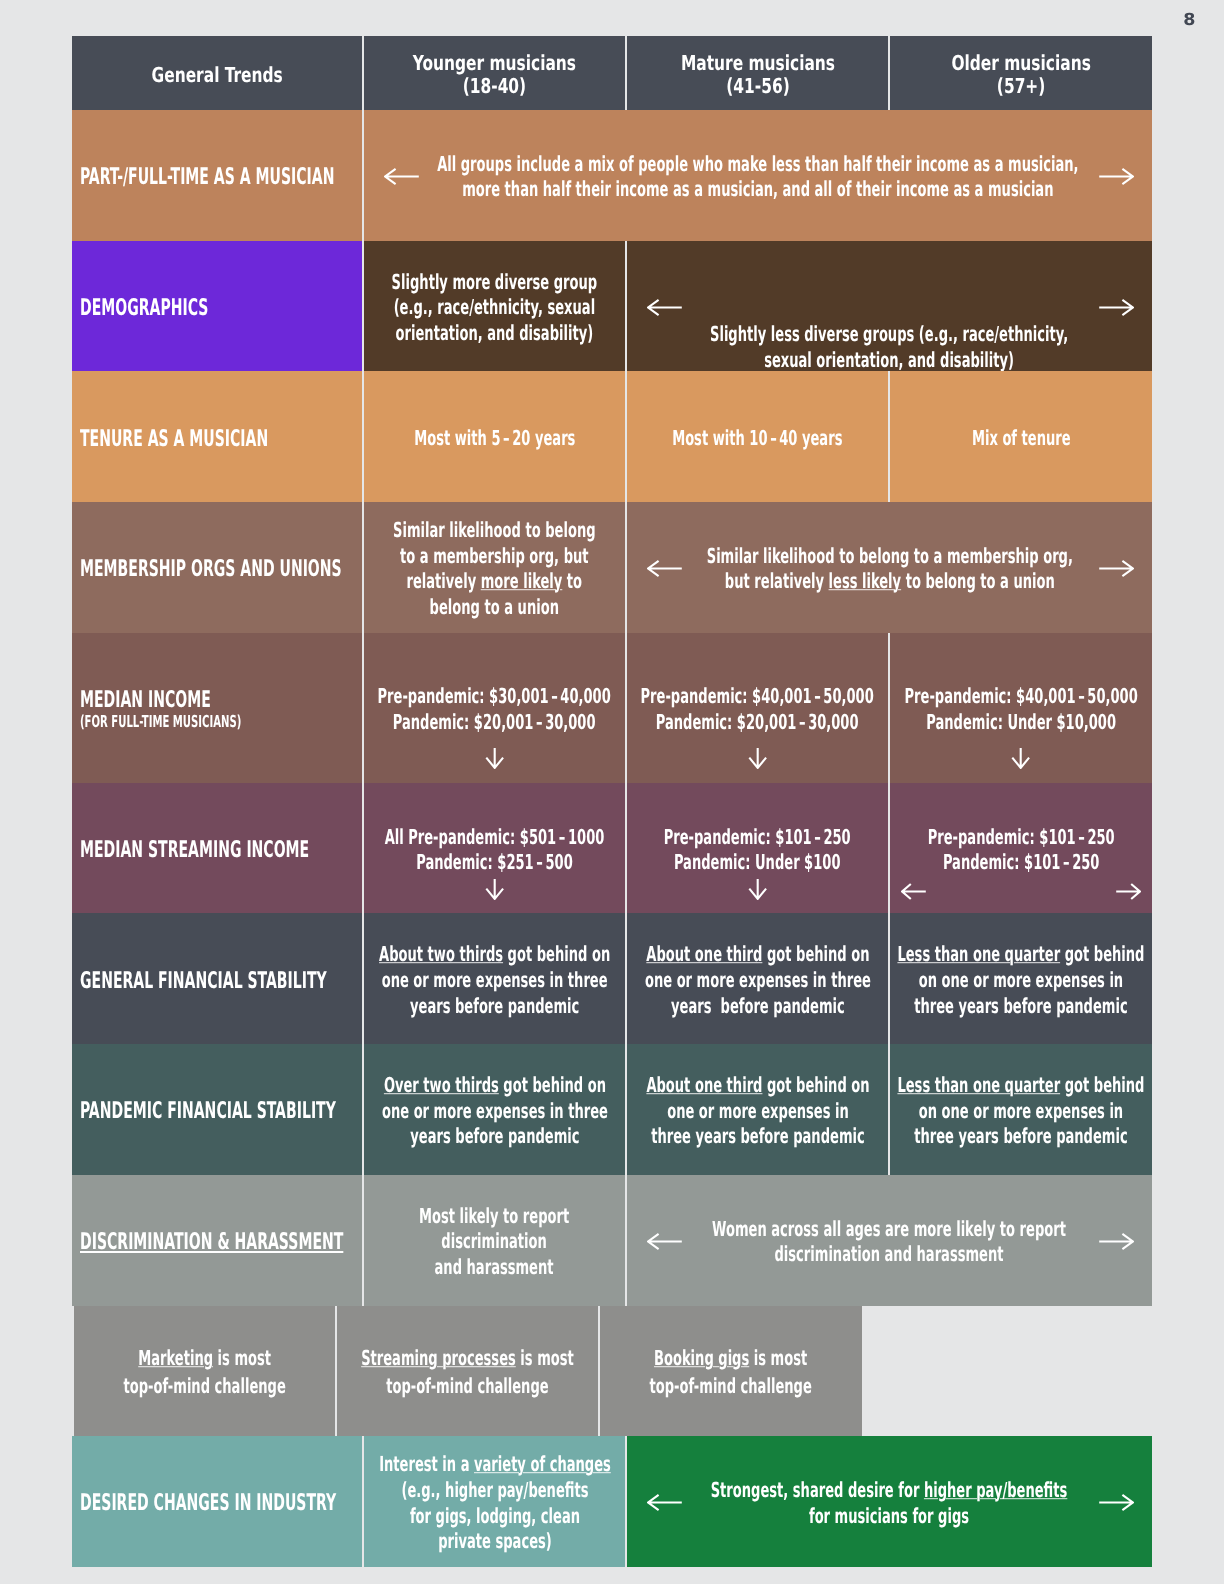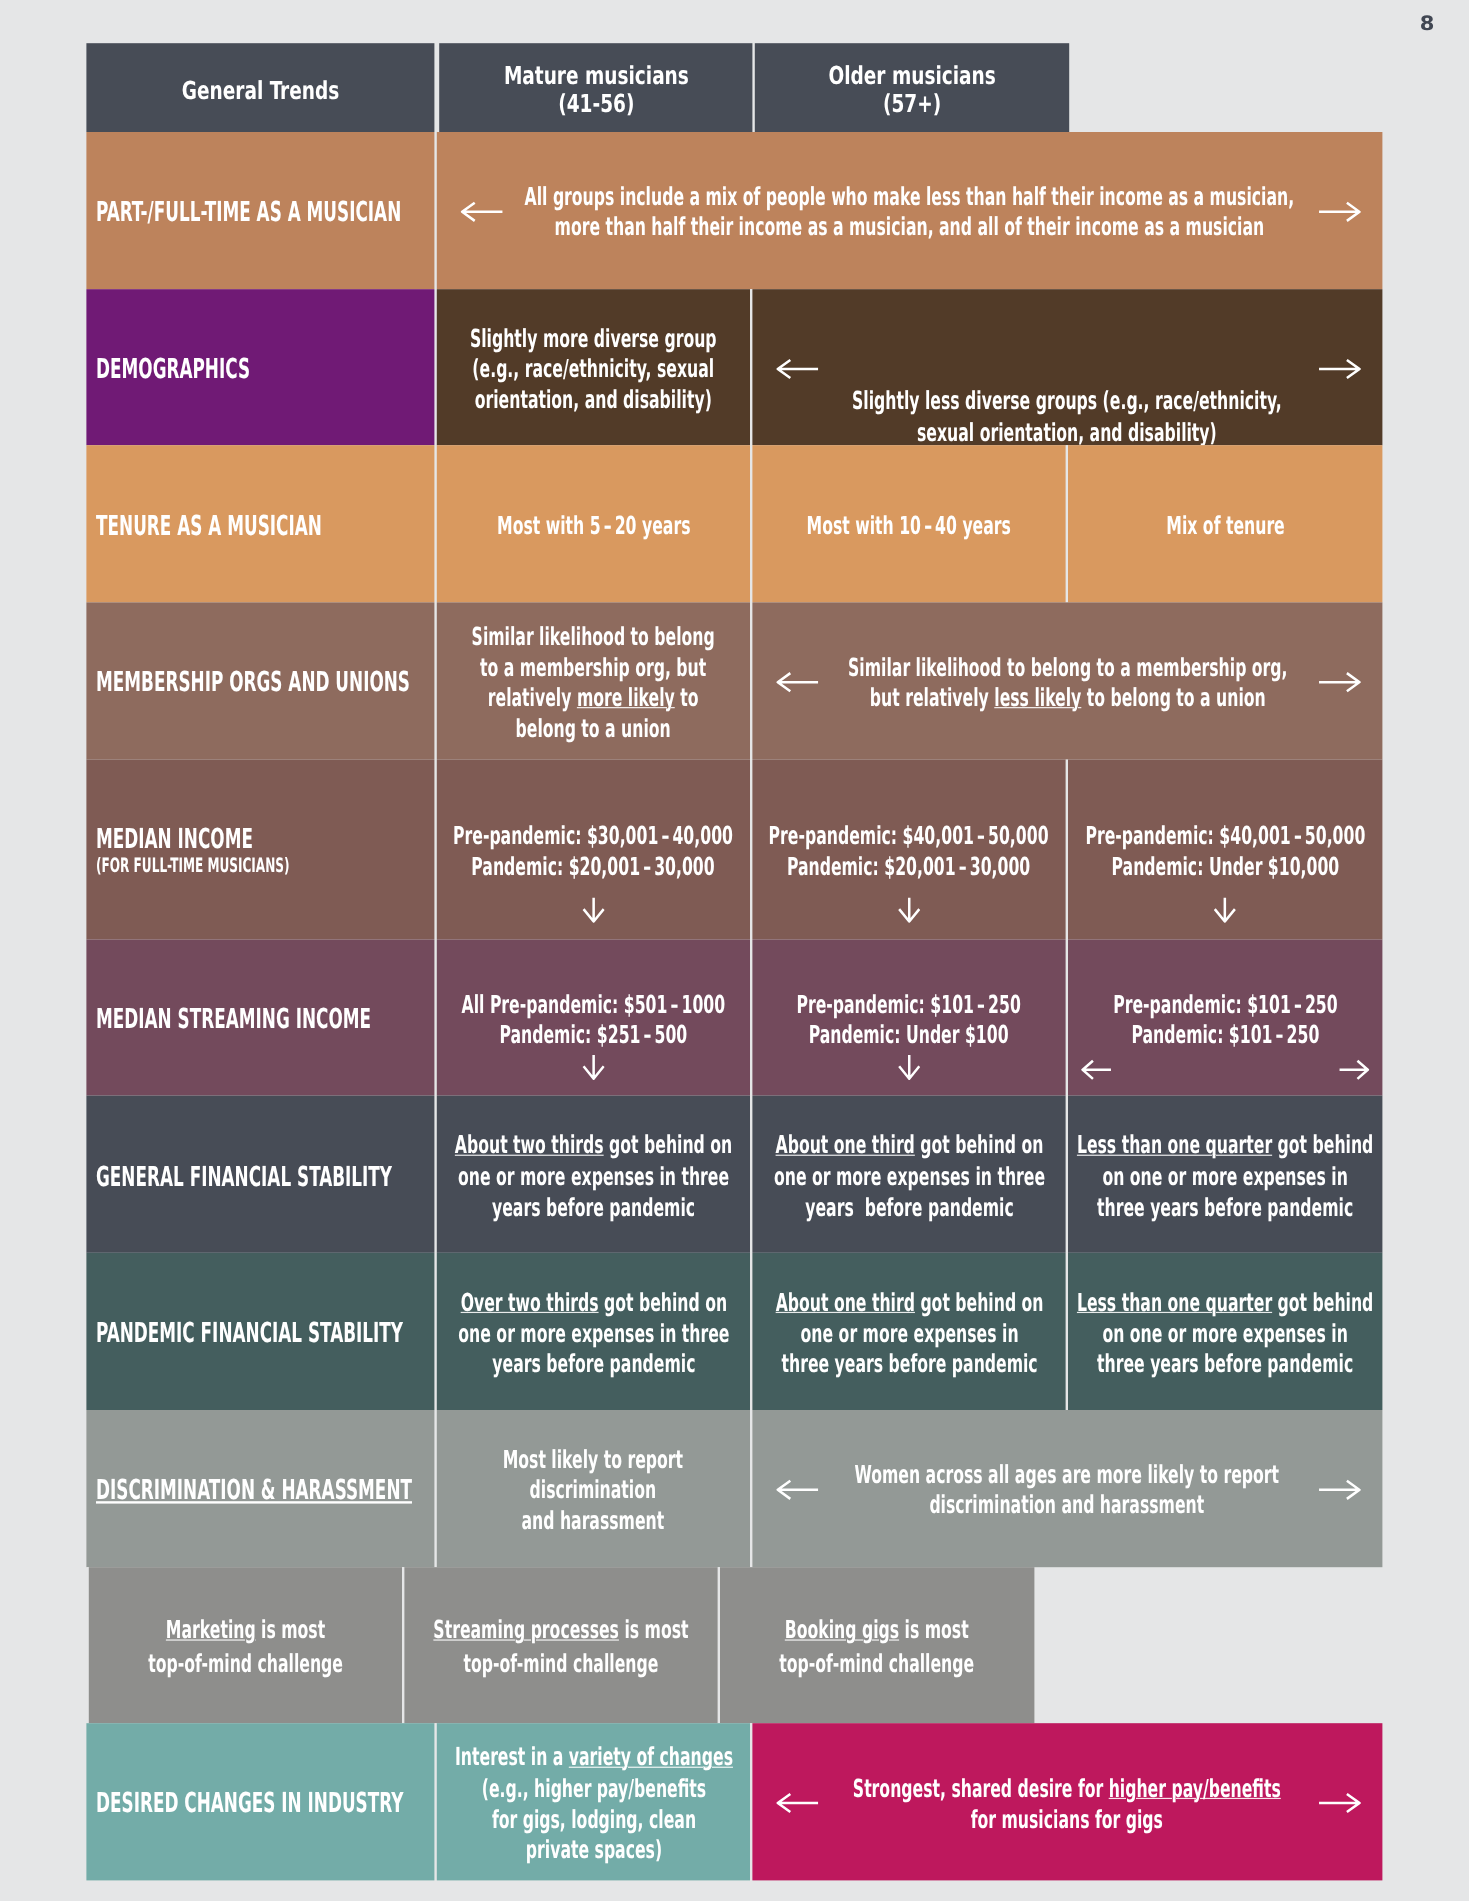--- a/index.html
+++ b/index.html
@@ -57,20 +57,23 @@
 <body>
 
 <div class="page">
   <div class="pagenum">8</div>
   <div class="table" id="tbl">
       <div class="row hdr">
         <div class="cell c1">
           <div class="hdr-txt">General Trends</div>
         </div>
         <div class="gap"></div>
+        <div class="cell c2">
+          <div class="hdr-txt">Younger musicians<br>(18-40)</div>
+        </div>
         <div class="gap"></div>
         <div class="cell c3">
           <div class="hdr-txt">Mature musicians<br>(41-56)</div>
         </div>
         <div class="gap"></div>
         <div class="cell c4">
           <div class="hdr-txt">Older musicians<br>(57+)</div>
         </div>
       </div>
       <div class="row" style="height: 130.7px;">
@@ -82,21 +85,21 @@
           <div class="body-txt">All groups include a mix of people who make less than half their income as a musician,<br>more than half their income as a musician, and all of their income as a musician</div>
           <svg viewBox="0 0 35 19" class="arrow l">
             <path fill="none" stroke="#ffffff" stroke-width="2.1" stroke-linecap="butt" d="M34.8 9.5 H1.15 M11.6 1.95 L1.15 9.5 L11.6 17.05"></path>
           </svg>
           <svg viewBox="0 0 35 19" class="arrow r">
             <path fill="none" stroke="#ffffff" stroke-width="2.1" stroke-linecap="butt" d="M0.2 9.5 H33.85 M23.4 1.95 L33.85 9.5 L23.4 17.05"></path>
           </svg>
         </div>
       </div>
       <div class="row" style="height: 130.7px;">
-        <div class="cell c1 label" style="background: #701a75;">
+        <div class="cell c1 label" style="background: #6d28d9;">
           <div class="lbl-txt">DEMOGRAPHICS</div>
         </div>
         <div class="gap"></div>
         <div class="cell c2" style="background: rgb(82, 59, 40);">
           <div class="body-txt">Slightly more diverse group<br>(e.g., race/ethnicity, sexual<br>orientation, and disability)</div>
         </div>
         <div class="gap"></div>
         <div class="cell sp2" style="background: rgb(82, 59, 40); align-items: flex-end;">
           <div class="body-txt">Slightly less diverse groups (e.g., race/ethnicity,<br>sexual orientation, and disability)</div>
           <svg viewBox="0 0 35 19" class="arrow l">
@@ -267,21 +270,21 @@
       </div>
       <div class="row" style="height: 130.7px;">
         <div class="cell c1 label" style="background: rgb(115, 172, 168);">
           <div class="lbl-txt">DESIRED CHANGES IN INDUSTRY</div>
         </div>
         <div class="gap"></div>
         <div class="cell c2" style="background: rgb(115, 172, 168);">
           <div class="body-txt">Interest in a <u>variety of changes</u><br>(e.g., higher pay/benefits<br>for gigs, lodging, clean<br>private spaces)</div>
         </div>
         <div class="gap"></div>
-        <div class="cell sp2" style="background: #be185d;">
+        <div class="cell sp2" style="background: #15803d;">
           <div class="body-txt">Strongest, shared desire for <u>higher pay/benefits</u><br>for musicians for gigs</div>
           <svg viewBox="0 0 35 19" class="arrow l">
             <path fill="none" stroke="#ffffff" stroke-width="2.1" stroke-linecap="butt" d="M34.8 9.5 H1.15 M11.6 1.95 L1.15 9.5 L11.6 17.05"></path>
           </svg>
           <svg viewBox="0 0 35 19" class="arrow r">
             <path fill="none" stroke="#ffffff" stroke-width="2.1" stroke-linecap="butt" d="M0.2 9.5 H33.85 M23.4 1.95 L33.85 9.5 L23.4 17.05"></path>
           </svg>
         </div>
       </div>
     </div>

